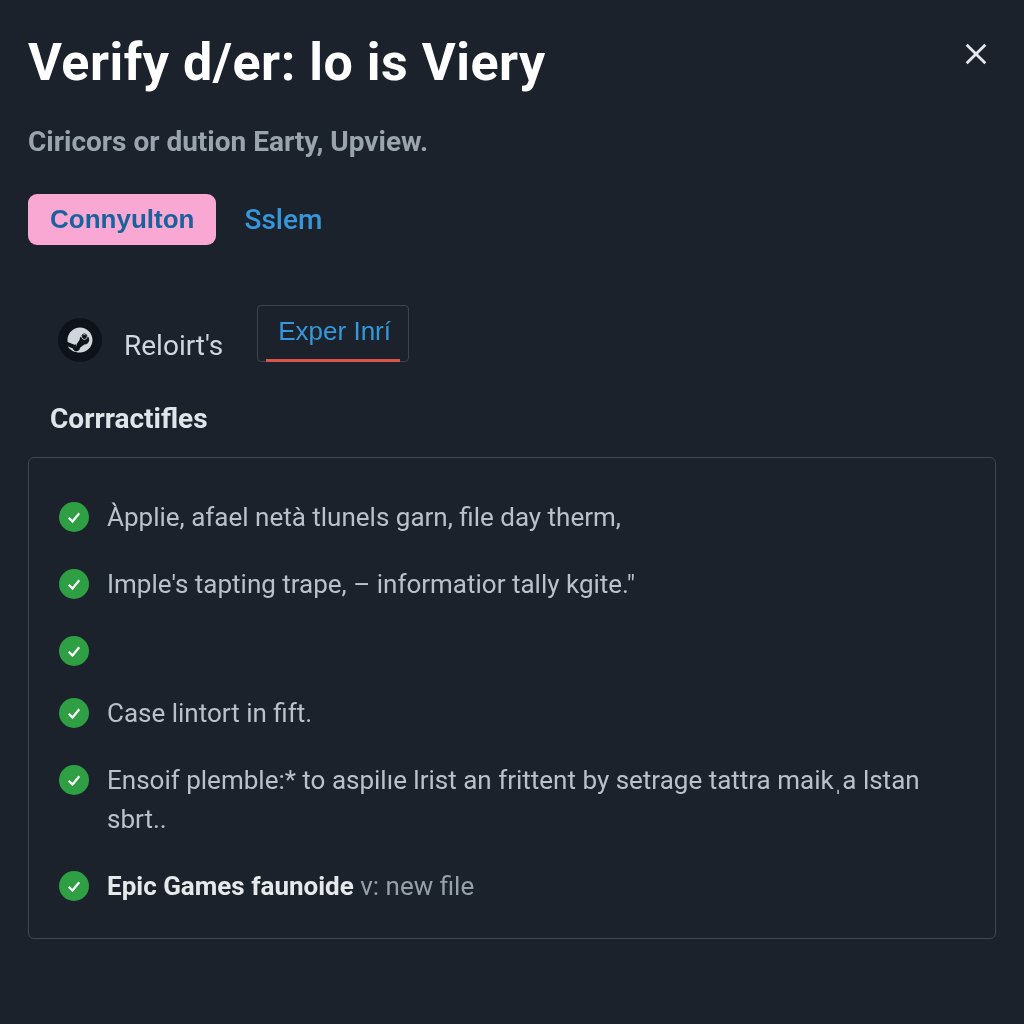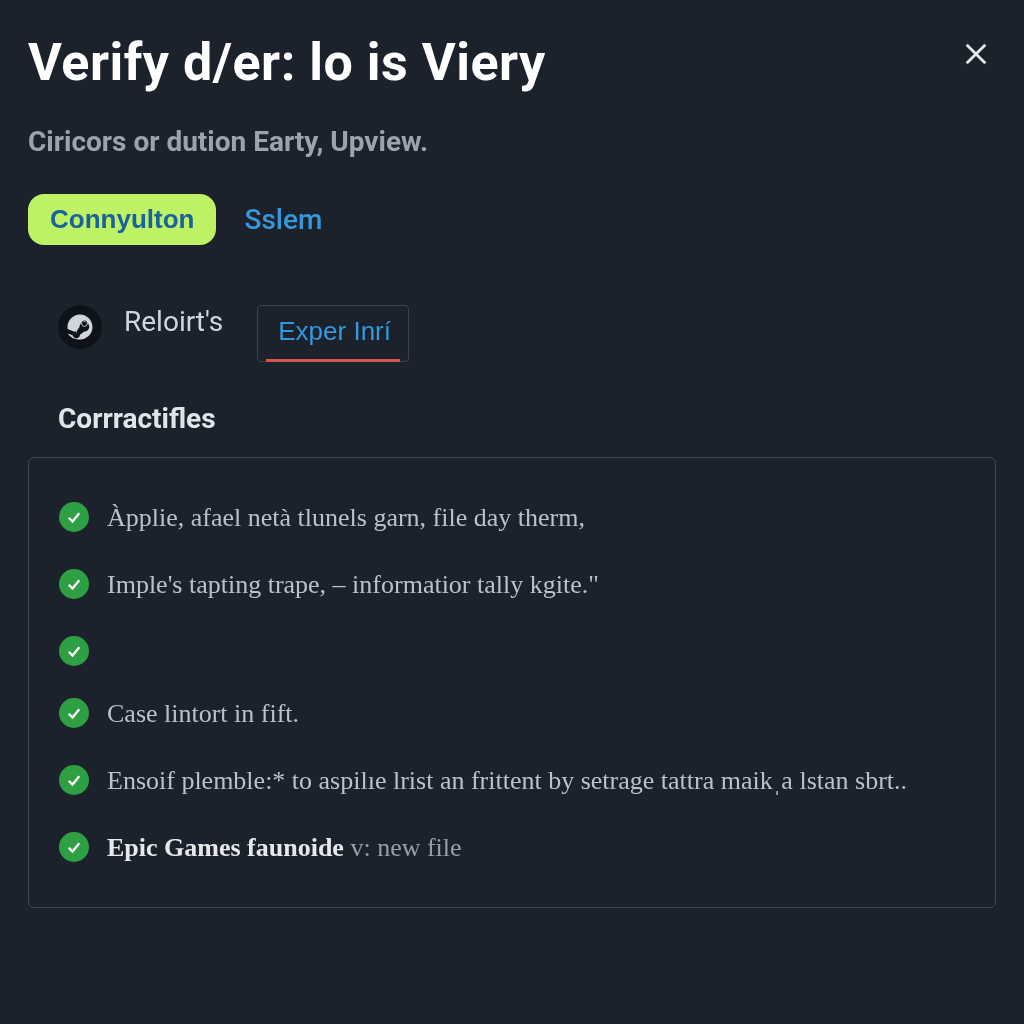--- a/index.html
+++ b/index.html
@@ -4,30 +4,30 @@
 <style>
   * { margin:0; padding:0; box-sizing:border-box; }
   html,body { width:1024px; height:1024px; background:#1b222c; color:#cfd6dd; font-family:-apple-system,BlinkMacSystemFont,"Segoe UI",Roboto,Helvetica,Arial,sans-serif; overflow:hidden; }
   .modal { width:1024px; height:1024px; padding:34px 28px 28px 28px; }
   .header { display:flex; justify-content:space-between; align-items:flex-start; }
   .title { font-size:52px; font-weight:700; color:#ffffff; letter-spacing:0.5px; line-height:1.1; }
   .close-btn { width:40px; height:40px; display:flex; align-items:center; justify-content:center; cursor:pointer; color:#e6e9ec; }
   .close-btn svg { width:28px; height:28px; stroke:#e6e9ec; stroke-width:2.4; }
   .subtitle { margin-top:34px; font-size:28px; color:#9aa4ae; font-weight:700; }
   .primary-row { margin-top:36px; display:flex; align-items:center; gap:28px; }
-  .btn-primary { background:#bef264; color:#18629e; font-weight:600; font-size:26px; padding:10px 22px; border:none; border-radius:16px; cursor:pointer; }
+  .btn-primary { background:#f9a8d4; color:#18629e; font-weight:600; font-size:26px; padding:10px 22px; border:none; border-radius:9px; cursor:pointer; }
   .link-secondary { color:#3498db; font-size:28px; font-weight:500; cursor:pointer; }
-  .secondary-row { margin-top:60px; margin-left:30px; display:flex; align-items:flex-start; gap:22px; }
+  .secondary-row { margin-top:60px; margin-left:30px; display:flex; align-items:flex-end; gap:22px; }
   .steam-badge { width:44px; height:44px; border-radius:50%; background:#0d1318; display:flex; align-items:center; justify-content:center; }
   .steam-badge svg { width:30px; height:30px; fill:#cfd6dd; }
   .reloirts-label { font-size:28px; color:#cfd6dd; }
   .exper-btn { margin-left:12px; border:1px solid #3a444f; color:#3498db; font-size:26px; font-weight:500; padding:10px 17px 14px 20px; border-radius:4px; cursor:pointer; position:relative; background:transparent; }
   .exper-btn::after { content:""; position:absolute; left:8px; right:8px; bottom:-1px; height:3px; background:#d9534f; }
-  .section-title { margin-top:40px; margin-left:30px; font-size:28px; font-weight:700; color:#e0e5ea; }
-  .list-panel { margin-top:22px; border:1px solid #3e4853; border-radius:6px; padding:26px 24px 26px 24px;font-family:Liberation Serif, serif; }
+  .section-title { margin-top:40px; margin-left:22px; font-size:28px; font-weight:700; color:#e0e5ea; }
+  .list-panel { margin-top:22px; border:1px solid #3e4853; border-radius:6px; padding:26px 24px 18px 24px; }
   .item { display:flex; align-items:flex-start; gap:18px; padding:14px 6px; font-size:26px; line-height:1.5; }
   .item + .item { }
   .check { flex:0 0 auto; width:30px; height:30px; border-radius:50%; background:#2ea043; display:flex; align-items:center; justify-content:center; margin-top:4px; }
   .check svg { width:18px; height:18px; stroke:#ffffff; stroke-width:3; fill:none; }
   .item-text { color:#b9c2cb; }
   .item-text .bold { font-weight:700; color:#e6e9ec; }
   .item-text .muted { color:#95a0ab; }
 </style>
 </head>
 <body>

